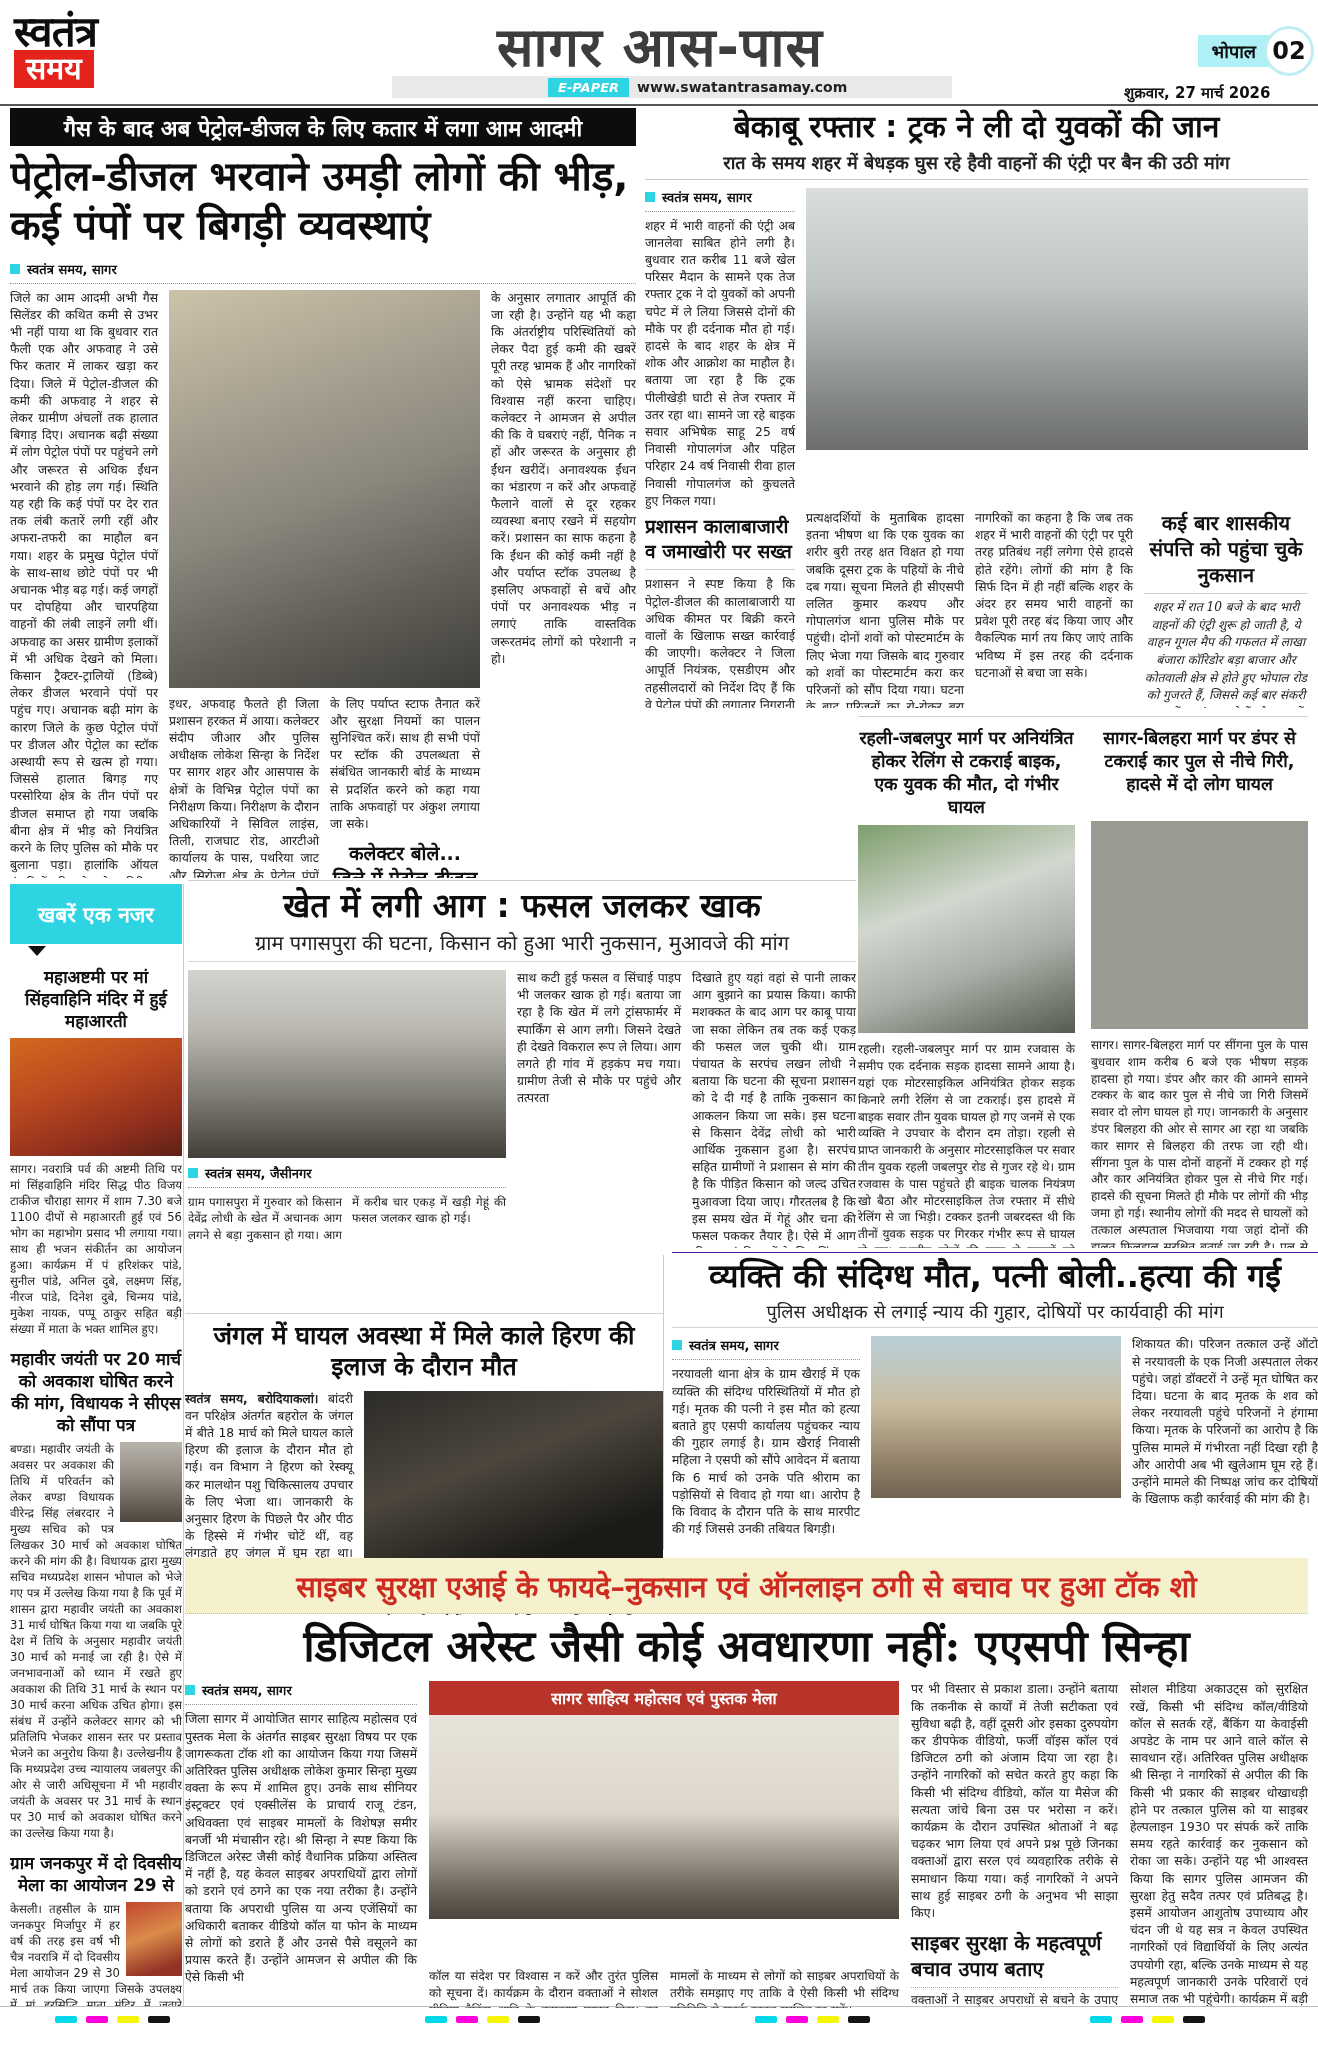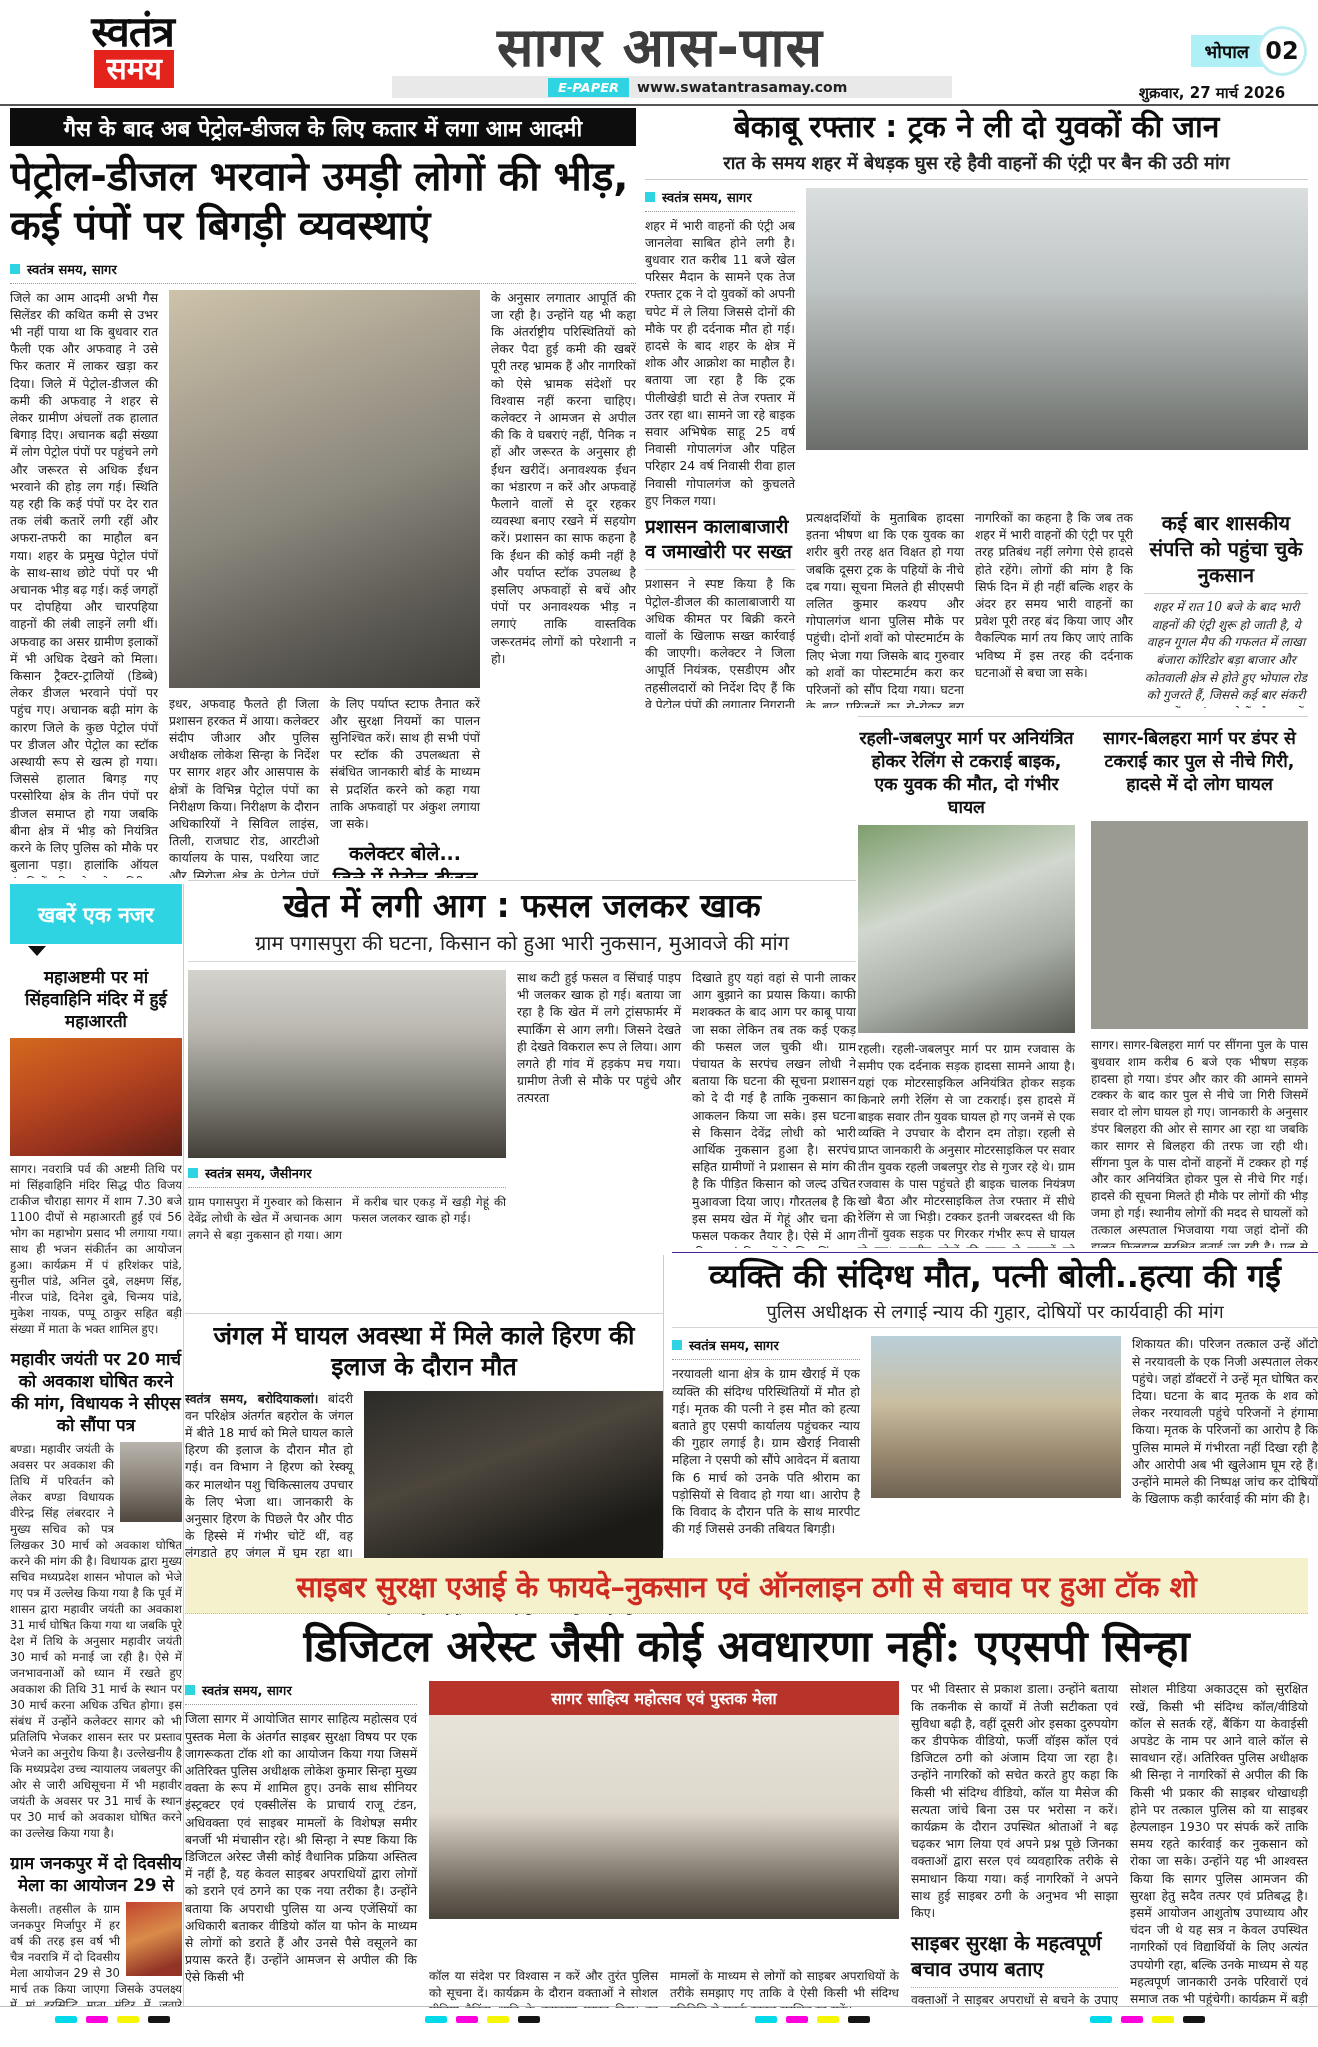--- a/index.html
+++ b/index.html
@@ -1,30 +1,30 @@
 <!DOCTYPE html>
 <html lang="hi"><head>
 <meta charset="utf-8">
 <style>
   html,body{margin:0;padding:0;background:#fff;}
   .page{position:relative;width:1318px;height:2047px;background:#fff;overflow:hidden;
         font-family:"DejaVu Sans","Liberation Sans",sans-serif;color:#111;}
   
   .header{position:absolute;left:0;top:0;width:1318px;height:104px;border-bottom:2px solid #555;}
-  .logo{position:absolute;left:14px;top:10px;width:160px;text-align:right;font-family:Liberation Serif, serif;}
+  .logo{position:absolute;left:14px;top:10px;width:160px;text-align:left;font-family:Liberation Serif, serif;}
   .logo-top{font-size:42px;font-weight:800;color:#0d0d0d;line-height:1.05;letter-spacing:-1px;}
   .logo-bottom{display:inline-block;background:#e3231c;color:#fff;font-size:30px;font-weight:800;
                padding:0 12px;line-height:1.25;margin-top:-4px;}
   .section-title{position:absolute;left:330px;top:8px;width:660px;text-align:center;
                  font-size:54px;font-weight:800;color:#3d3d3d;letter-spacing:1px;}
   .epaper-bar{position:absolute;left:392px;top:76px;width:560px;height:22px;background:#e9e9e9;
               display:flex;align-items:center;}
   .epaper-chip{background:#2fd4e2;color:#fff;font-weight:800;font-size:13px;padding:2px 10px;margin-left:156px;font-style:italic;}
   .site-url{font-weight:700;font-size:14px;color:#222;margin-left:8px;}
-  .edition-wrap{position:absolute;right:11px;top:26px;width:190px;text-align:center;}
+  .edition-wrap{position:absolute;right:4px;top:26px;width:190px;text-align:left;}
   .edition-row{display:flex;align-items:center;justify-content:flex-end;gap:0;}
   .edition-pill{background:#aef0f5;color:#0d0d0d;font-weight:800;font-size:18px;padding:4px 14px;}
   .page-circle{width:44px;height:44px;border-radius:50%;background:#fff;border:3px solid #bfeef2;
                display:flex;align-items:center;justify-content:center;font-size:24px;font-weight:800;margin-left:-6px;}
   .edition-date{font-size:15px;font-weight:700;margin-top:6px;color:#111;}
   
   .headline{font-weight:800;color:#0d0d0d;}
   .byline{display:flex;align-items:center;gap:7px;font-weight:700;font-size:13px;color:#111;
           border-bottom:1px dotted #999;padding-bottom:5px;margin-bottom:6px;}
   .sq{width:10px;height:10px;background:#2fd4e2;flex:0 0 auto;}

